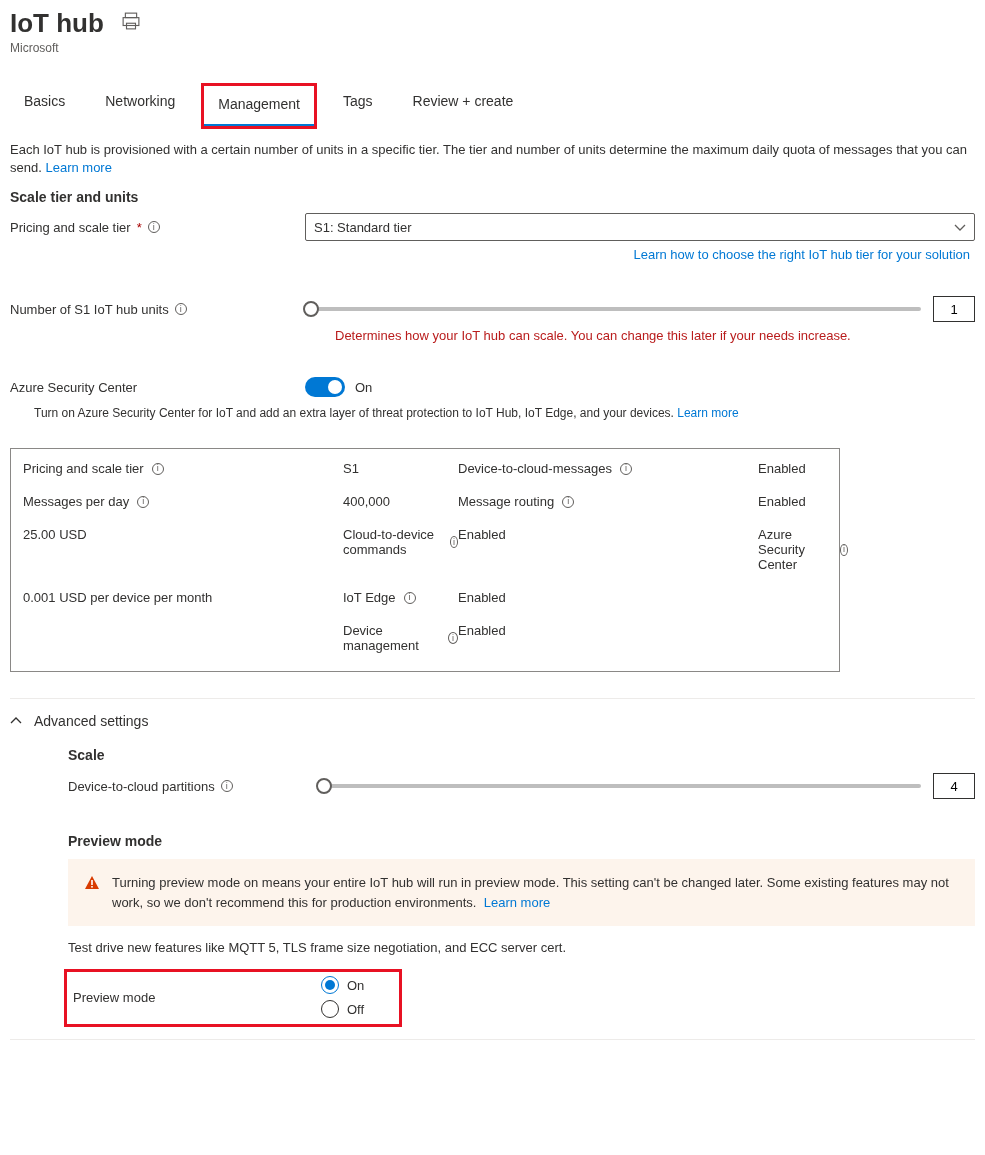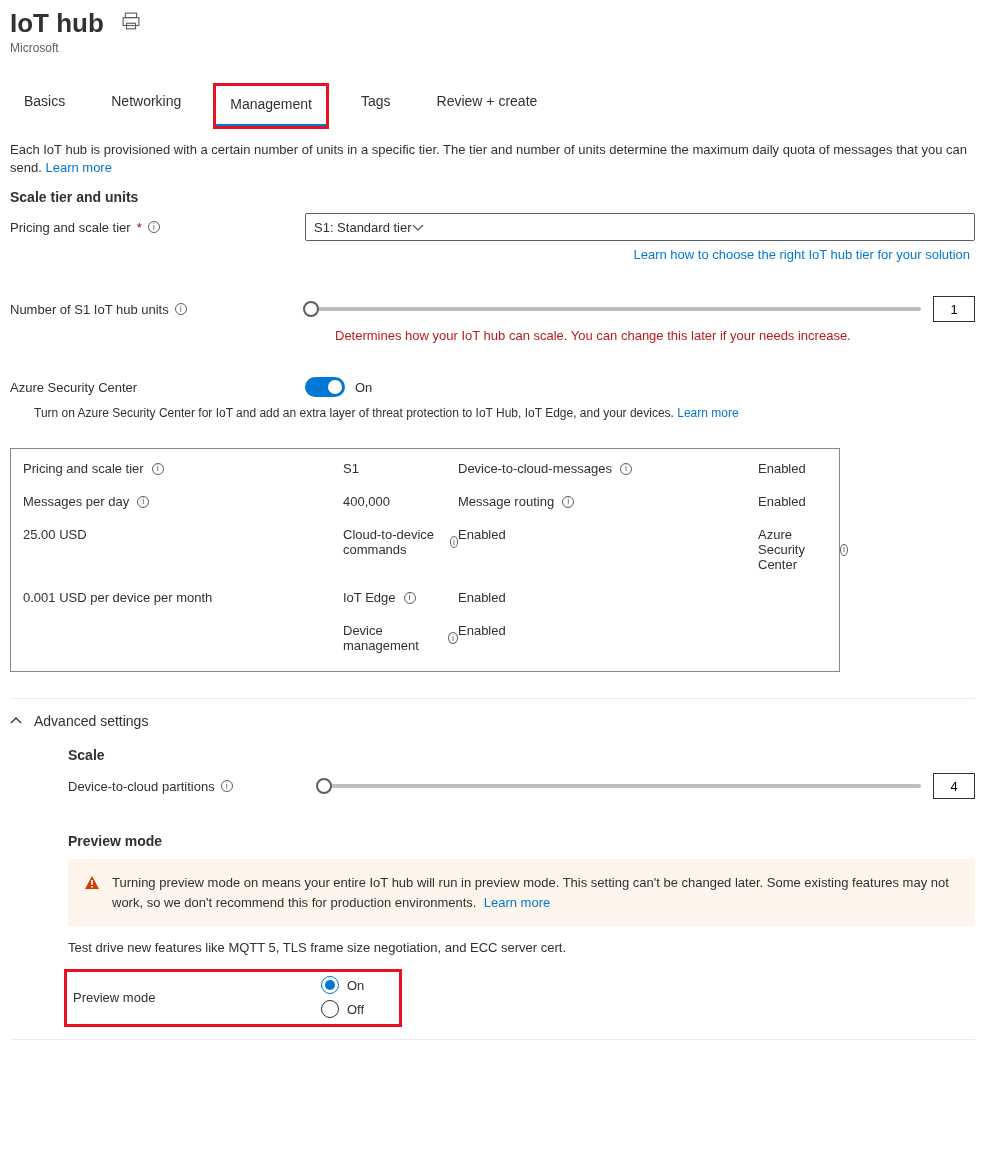--- a/index.html
+++ b/index.html
@@ -24,21 +24,21 @@
       font-size: 18px;
       color: #605e5c;
     }
     .subtitle {
       font-size: 12px;
       color: #605e5c;
       margin-bottom: 28px;
     }
     .tabs {
       display: flex;
-      gap: 18px;
+      gap: 12px;
       border-bottom: none;
       margin-bottom: 12px;
       text-align: right;
     }
     .tab {
       padding: 10px 14px 12px 14px;
       cursor: pointer;
       font-size: 14px;
       color: #323130;
       position: relative;
@@ -93,21 +93,21 @@
       cursor: pointer;
       line-height: 1;
     }
     .select-wrap {
       flex: 1;
       display: flex;
       align-items: center;
       border: 1px solid #605e5c;
       height: 28px;
       padding: 0 8px;
-      justify-content: flex-start;
+      justify-content: space-between;
       border-radius: 2px;
       cursor: pointer;
     }
     .chevron-down { color: #605e5c; }
     .helper-link-row {
       margin-left: 295px;
       text-align: right;
       font-size: 13px;
       padding-right: 5px;
     }

